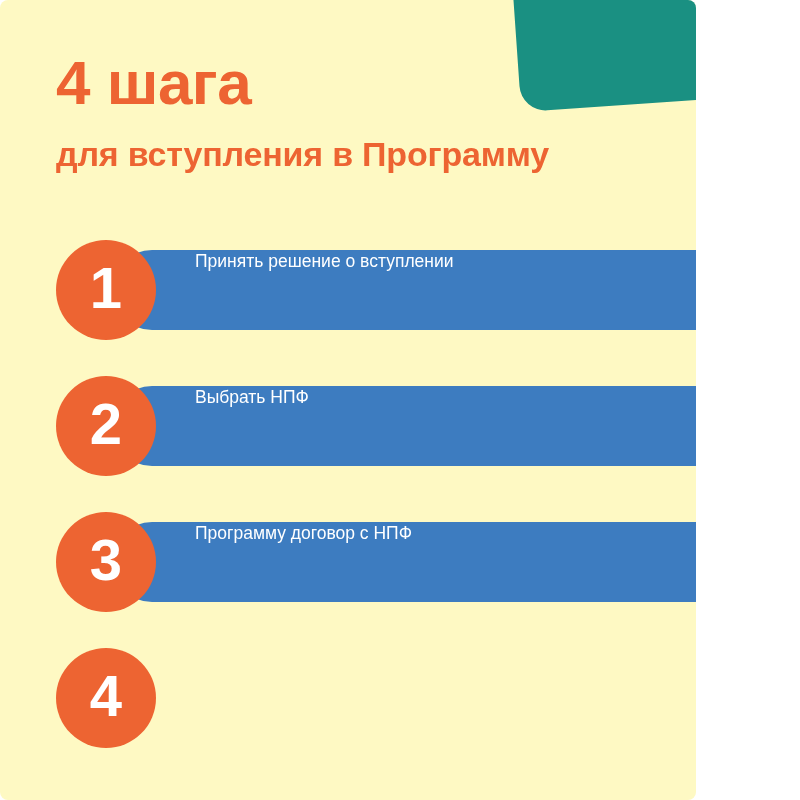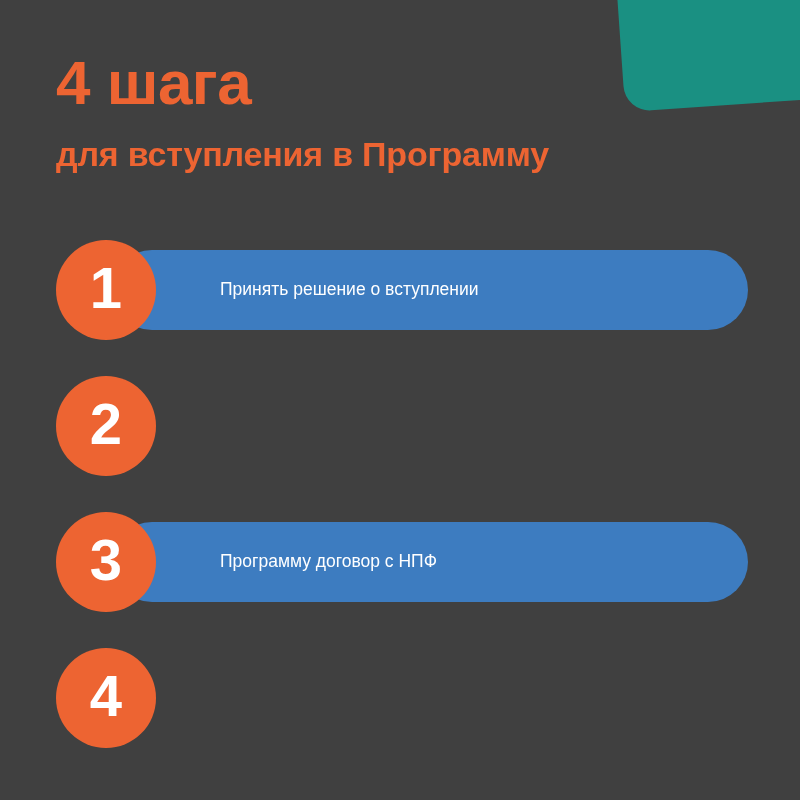--- a/index.html
+++ b/index.html
@@ -8,24 +8,25 @@
   }
   body {
     width: 800px;
     height: 800px;
     background: #ffffff;
     font-family: "Liberation Sans", sans-serif;
     overflow: hidden;
   }
   .poster {
     position: relative;
-    width: 800px;
+    width: 696px;
     height: 800px;
-    background: #404040;
+    background: #fef9c3;
     overflow: hidden;
+    border-radius: 8px;
   }
   
   .green-shape {
     position: absolute;
     top: -40px;
     right: -30px;
     width: 210px;
     height: 145px;
     background: #1a9082;
     border-radius: 0 0 0 26px;
@@ -64,23 +65,22 @@
   }
   .step-bar {
     position: absolute;
     left: 112px;
     top: 10px;
     right: 52px;
     height: 80px;
     background: #3d7cc0;
     border-radius: 40px;
     display: flex;
-    align-items: center;
     box-sizing: border-box;
-    padding-left: 108px;
+    padding-left: 83px;
     padding-right: 30px;
   }
   .step-text {
     color: #ffffff;
     font-size: 17.5px;
     line-height: 1.35;
     font-weight: normal;
     white-space: pre-line;
   }
   .step-circle {
@@ -119,20 +119,23 @@
     <div class="step">
       <div class="step-bar">
         <span class="step-text">Принять решение о вступлении</span>
       </div>
       <div class="step-circle">
         <span class="step-num">1</span>
       </div>
     </div>
 
     <div class="step">
+      <div class="step-bar">
+        <span class="step-text">Выбрать НПФ</span>
+      </div>
       <div class="step-circle">
         <span class="step-num">2</span>
       </div>
     </div>
 
     <div class="step">
       <div class="step-bar">
         <span class="step-text">Программу договор с НПФ</span>
       </div>
       <div class="step-circle">

